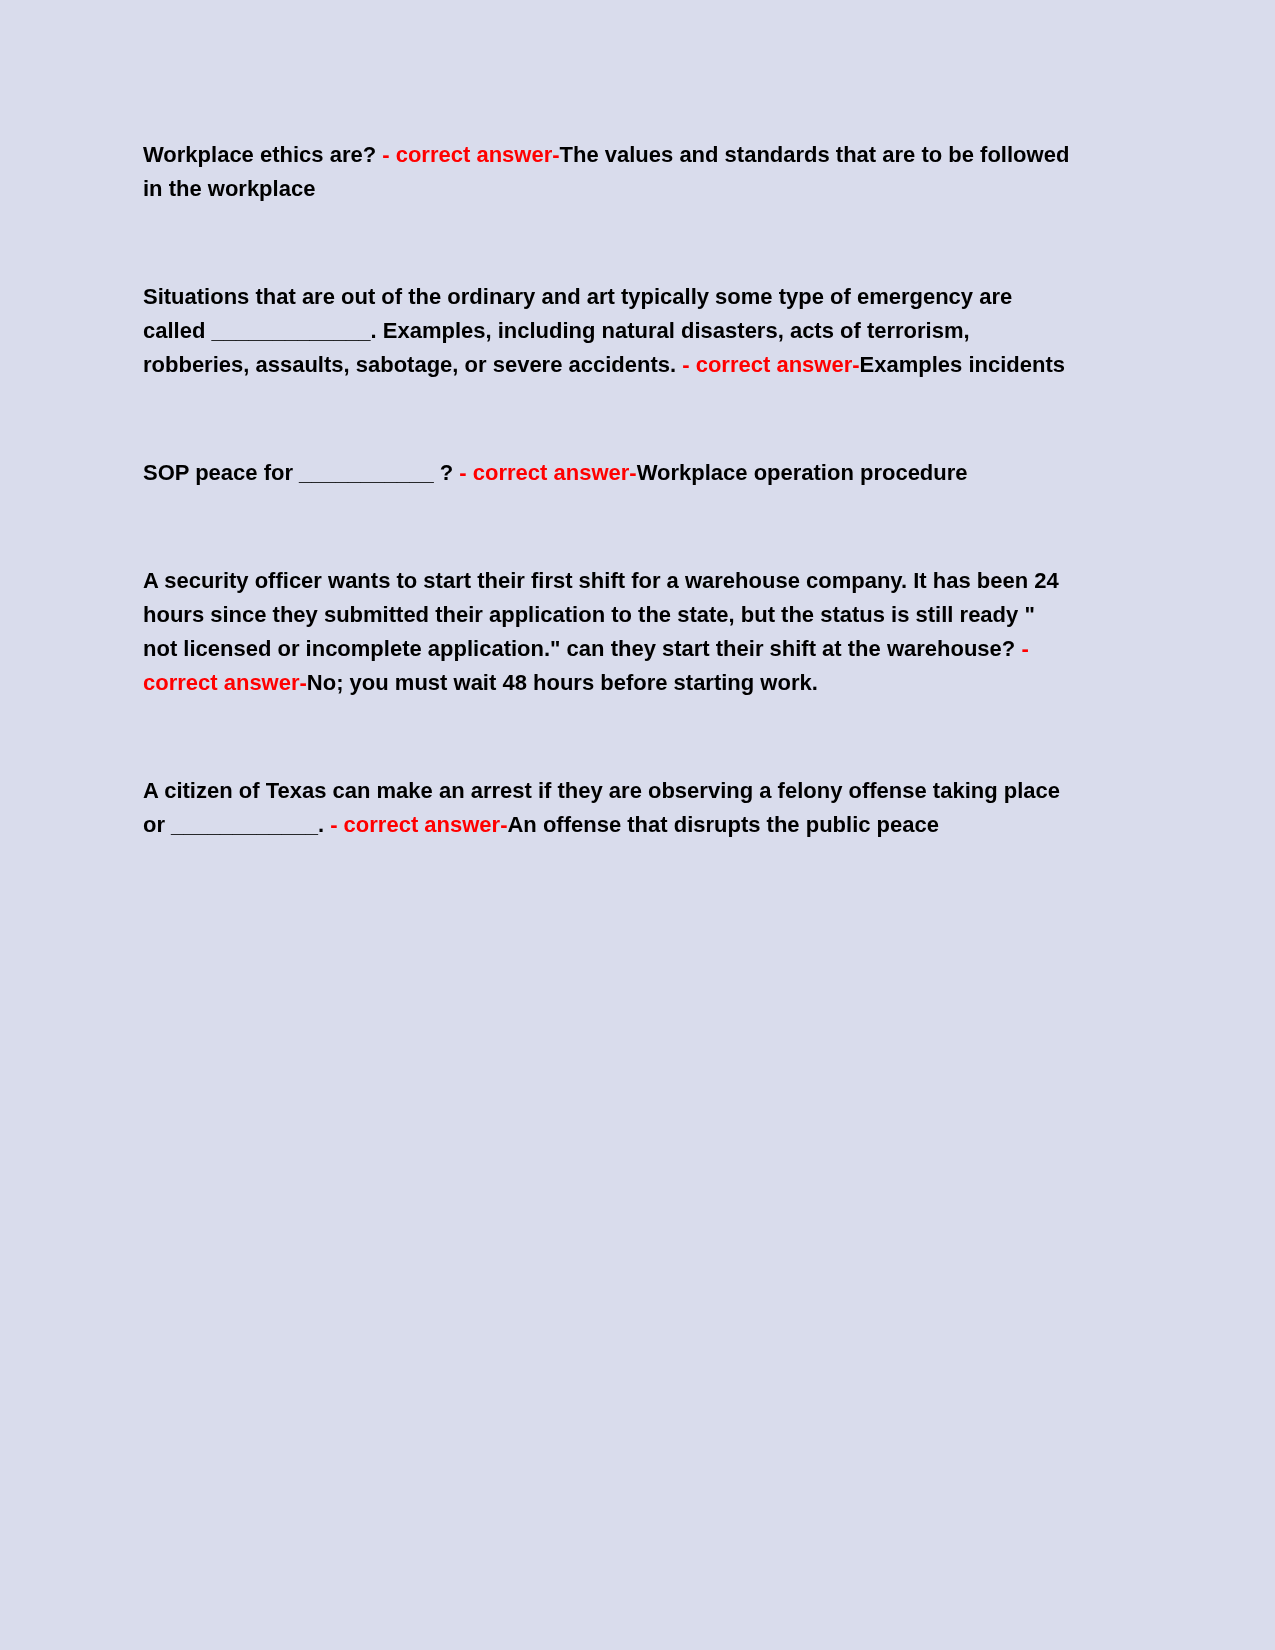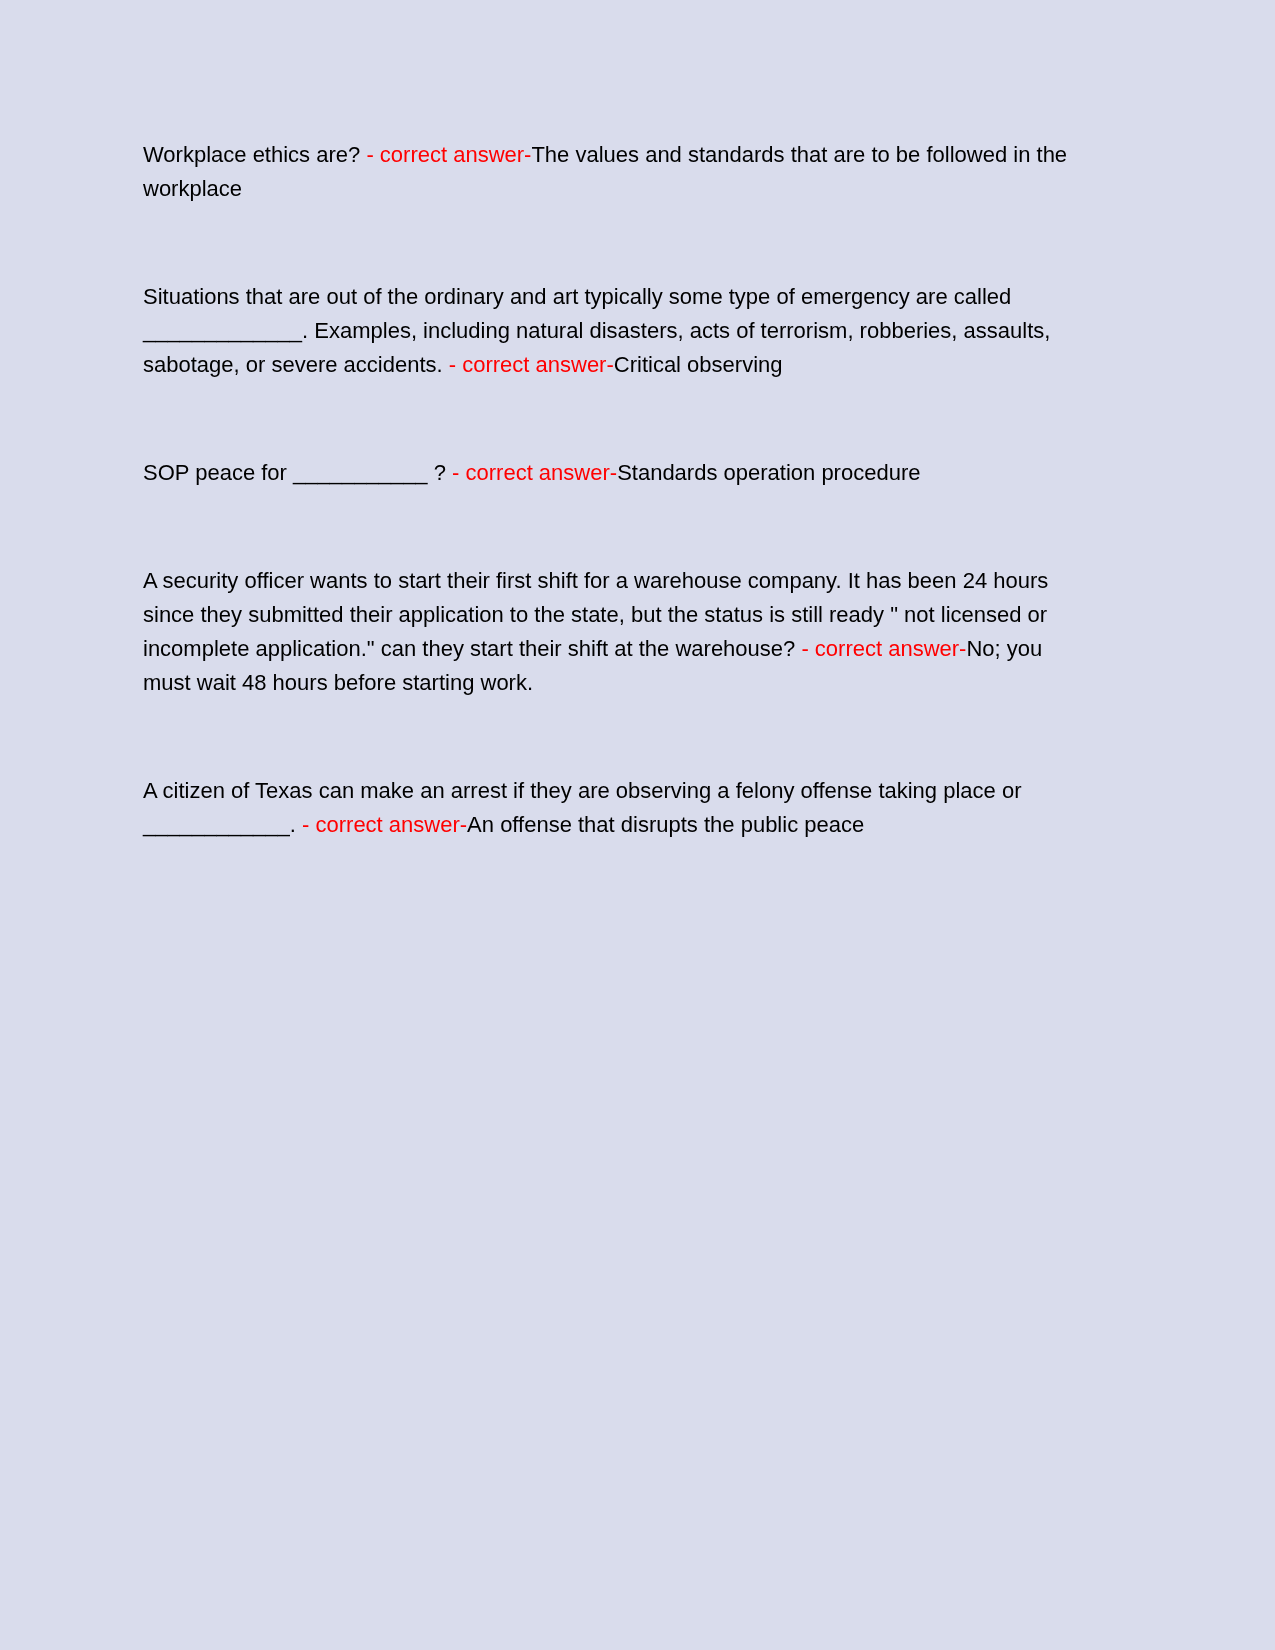--- a/index.html
+++ b/index.html
@@ -15,20 +15,21 @@
     width: 1275px;
     min-height: 1650px;
     background: var(--bg);
     font-family: "Liberation Sans", sans-serif;
   }
   .page {
     box-sizing: border-box;
     width: 1069px;
     min-height: 1650px;
     padding: 138px 205px 60px 143px;
+    font-weight: bold;
   }
   .qa-content {
     width: 930px;
     color: var(--fg);
     font-size: 22px;
     line-height: 34px;
   }
   .qa-content p {
     margin: 0 0 74px 0;
     word-wrap: break-word;
@@ -38,18 +39,18 @@
   }
   span.black { color: var(--fg); }
   span.red { color: var(--accent); }
 </style>
 </head>
 <body>
 
 <div class="page">
   <div class="qa-content">
       <p><span class="black">Workplace ethics are? </span><span class="red">- correct answer-</span><span class="black">The values and standards that are to be followed in the workplace</span></p>
-      <p><span class="black">Situations that are out of the ordinary and art typically some type of emergency are called _____________. Examples, including natural disasters, acts of terrorism, robberies, assaults, sabotage, or severe accidents. </span><span class="red">- correct answer-</span><span class="black">Critical observing</span></p>
-      <p><span class="black">SOP peace for ___________ ? </span><span class="red">- correct answer-</span><span class="black">Standards operation procedure</span></p>
+      <p><span class="black">Situations that are out of the ordinary and art typically some type of emergency are called _____________. Examples, including natural disasters, acts of terrorism, robberies, assaults, sabotage, or severe accidents. </span><span class="red">- correct answer-</span><span class="black">Examples incidents</span></p>
+      <p><span class="black">SOP peace for ___________ ? </span><span class="red">- correct answer-</span><span class="black">Workplace operation procedure</span></p>
       <p><span class="black">A security officer wants to start their first shift for a warehouse company. It has been 24 hours since they submitted their application to the state, but the status is still ready " not licensed or incomplete application." can they start their shift at the warehouse? </span><span class="red">- correct answer-</span><span class="black">No; you must wait 48 hours before starting work.</span></p>
       <p><span class="black">A citizen of Texas can make an arrest if they are observing a felony offense taking place or ____________. </span><span class="red">- correct answer-</span><span class="black">An offense that disrupts the public peace</span></p>
     </div>
 </div>
 
 </body></html>

